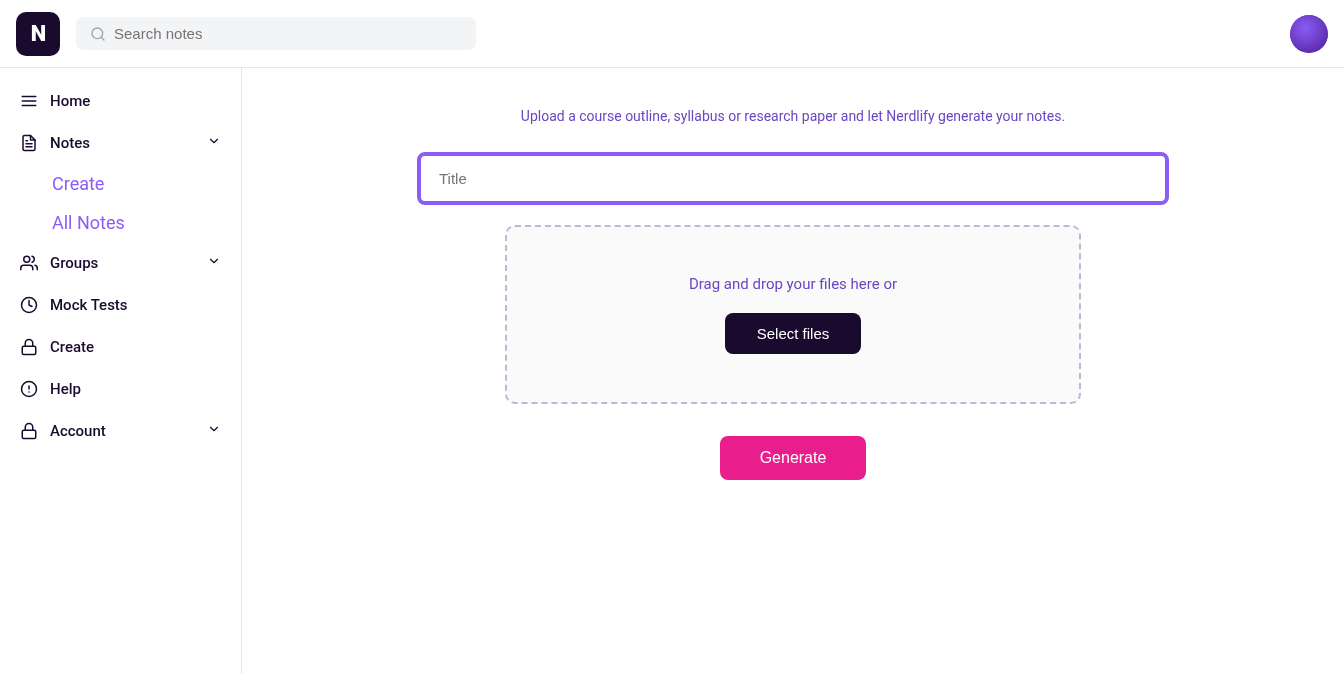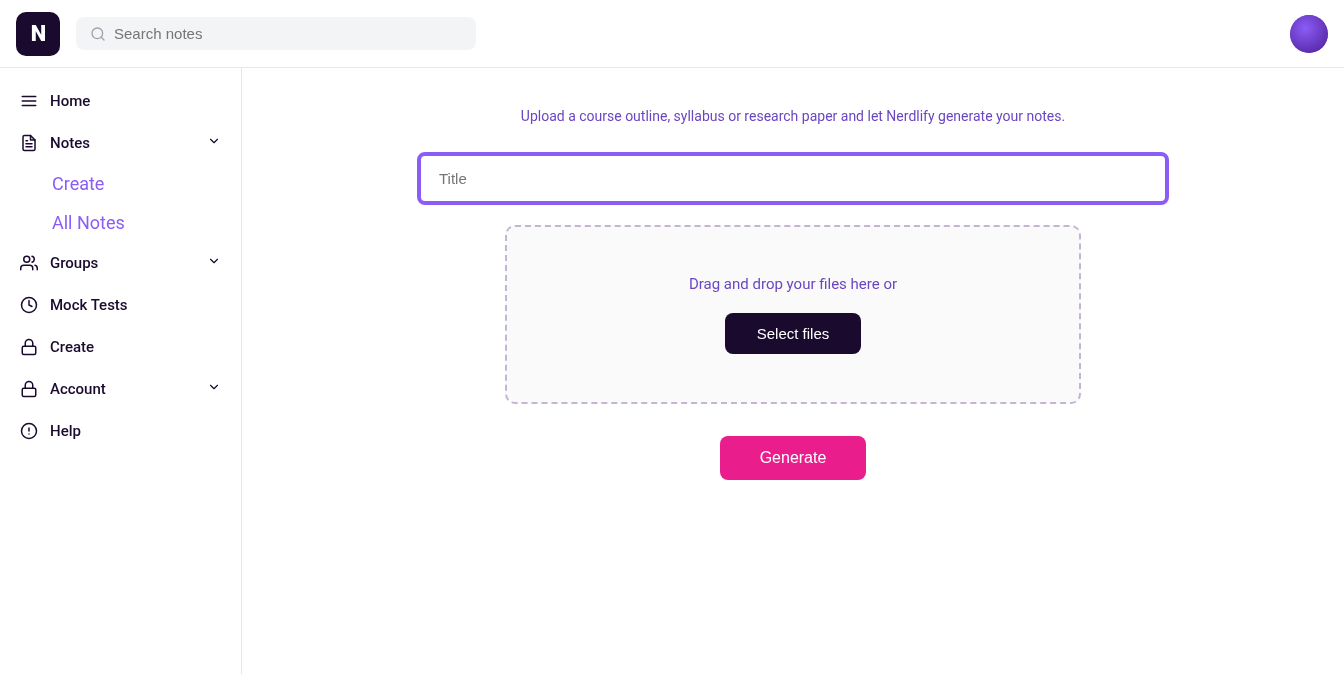--- a/index.html
+++ b/index.html
@@ -274,42 +274,42 @@
           <rect x="3" y="11" width="18" height="11" rx="2" ry="2"></rect>
             <path d="M7 11V7a5 5 0 0 1 10 0v4"></path>
         </svg>
       </span>
       <span>Create</span>
     </div>
 
     <div class="nav-item">
       <span class="nav-icon">
         <svg width="18" height="18" viewBox="0 0 24 24" fill="none" stroke="#1a0a2e" stroke-width="2" stroke-linecap="round" stroke-linejoin="round">
+          <circle cx="12" cy="12" r="10"></circle>
+            <line x1="12" y1="8" x2="12" y2="12"></line>
+            <line x1="12" y1="16" x2="12.01" y2="16"></line>
+        </svg>
+      </span>
+      <span>Help</span>
+    </div>
+
+    <div class="nav-item">
+      <span class="nav-icon">
+        <svg width="18" height="18" viewBox="0 0 24 24" fill="none" stroke="#1a0a2e" stroke-width="2" stroke-linecap="round" stroke-linejoin="round">
           <rect x="3" y="11" width="18" height="11" rx="2" ry="2"></rect>
             <path d="M7 11V7a5 5 0 0 1 10 0v4"></path>
         </svg>
       </span>
       <span>Account</span>
       <span class="chevron">
         <svg width="14" height="14" viewBox="0 0 24 24" fill="none" stroke="#1a0a2e" stroke-width="2" stroke-linecap="round" stroke-linejoin="round">
           <polyline points="6 9 12 15 18 9"></polyline>
         </svg>
       </span>
     </div>
-
-    <div class="nav-item">
-      <span class="nav-icon">
-        <svg width="18" height="18" viewBox="0 0 24 24" fill="none" stroke="#1a0a2e" stroke-width="2" stroke-linecap="round" stroke-linejoin="round">
-          <circle cx="12" cy="12" r="10"></circle>
-            <line x1="12" y1="8" x2="12" y2="12"></line>
-            <line x1="12" y1="16" x2="12.01" y2="16"></line>
-        </svg>
-      </span>
-      <span>Help</span>
-    </div>
   </nav>
 
   <main class="main">
     <p class="subtitle">Upload a course outline, syllabus or research paper and let Nerdlify generate your notes.</p>
 
     <input class="title-input" type="text" placeholder="Title" style="">
 
 
     <div class="drop-zone">
       <p class="drop-text">Drag and drop your files here or</p>

